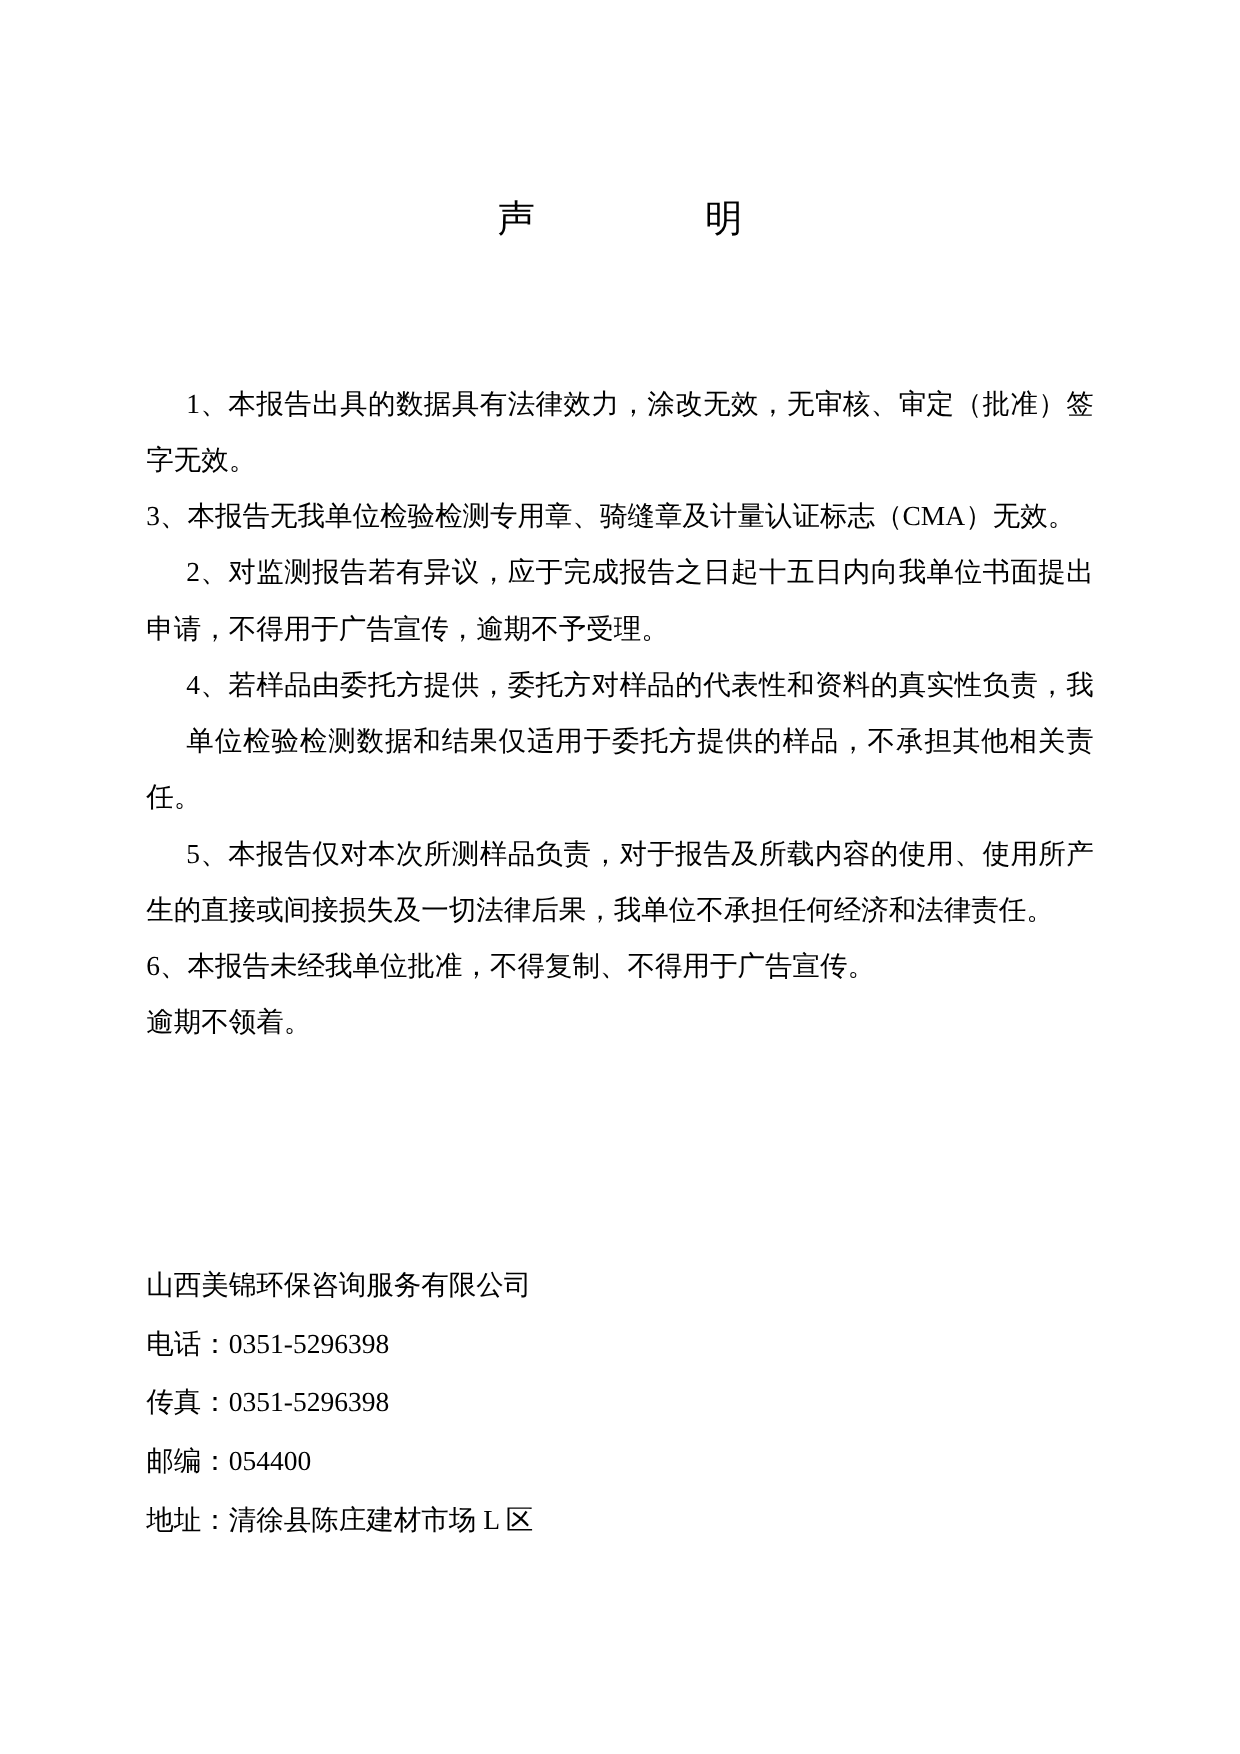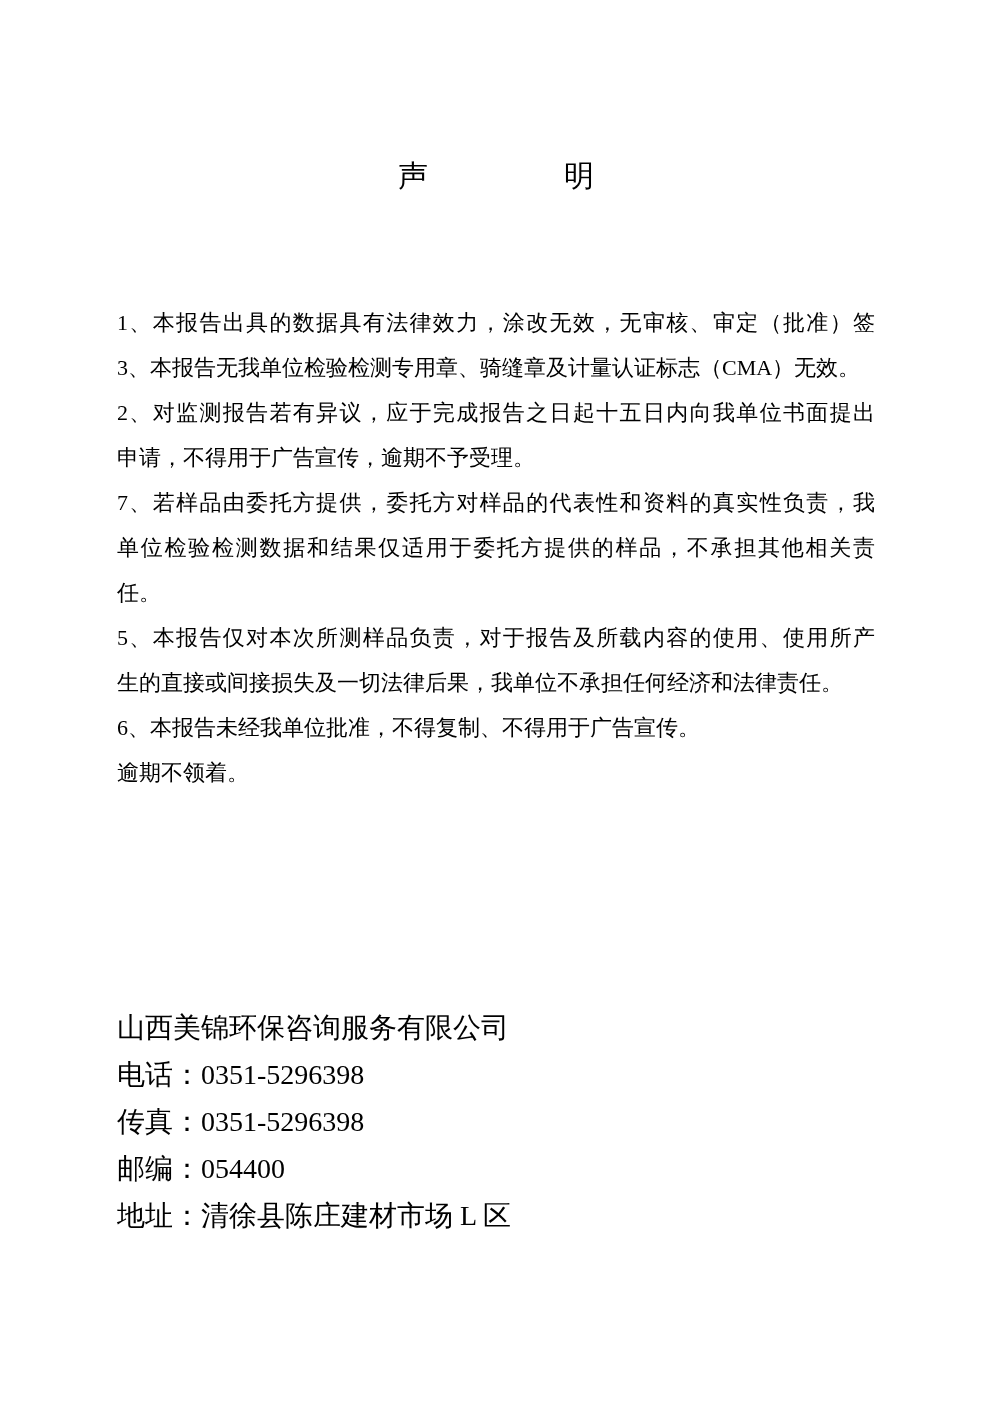--- a/index.html
+++ b/index.html
@@ -42,57 +42,59 @@
     margin: 0;
   }
   .line {
     line-height: 45px;
     white-space: nowrap;
     text-align: left;
   }
   .line.j {
     text-align: justify;
     text-align-last: justify;
+    margin-left: 32px;
   }
   .footer {
     position: absolute;
     top: 1004px;
     left: 117px;
     width: 758px;
-    font-size: 28px;
+    font-size: 22px;
     color: #000000;
   }
   .footer .fline {
     line-height: 47px;
     white-space: nowrap;
   }
 </style>
 </head>
 <body>
 
 <div class="page">
 
   <div class="doc-title">
     <span>声</span>
     <span>明</span>
   </div>
 
   <div class="statement">
     <div class="para">
       <div class="line j">1、本报告出具的数据具有法律效力，涂改无效，无审核、审定（批准）签</div>
+      <div class="line">字无效。</div>
     </div>
     <div class="para">
       <div class="line">3、本报告无我单位检验检测专用章、骑缝章及计量认证标志（CMA）无效。</div>
     </div>
     <div class="para">
       <div class="line j">2、对监测报告若有异议，应于完成报告之日起十五日内向我单位书面提出</div>
       <div class="line">申请，不得用于广告宣传，逾期不予受理。</div>
     </div>
     <div class="para">
-      <div class="line j">7、若样品由委托方提供，委托方对样品的代表性和资料的真实性负责，我</div>
+      <div class="line j">4、若样品由委托方提供，委托方对样品的代表性和资料的真实性负责，我</div>
       <div class="line j">单位检验检测数据和结果仅适用于委托方提供的样品，不承担其他相关责</div>
       <div class="line">任。</div>
     </div>
     <div class="para">
       <div class="line j">5、本报告仅对本次所测样品负责，对于报告及所载内容的使用、使用所产</div>
       <div class="line">生的直接或间接损失及一切法律后果，我单位不承担任何经济和法律责任。</div>
     </div>
     <div class="para">
       <div class="line">6、本报告未经我单位批准，不得复制、不得用于广告宣传。</div>
     </div>

